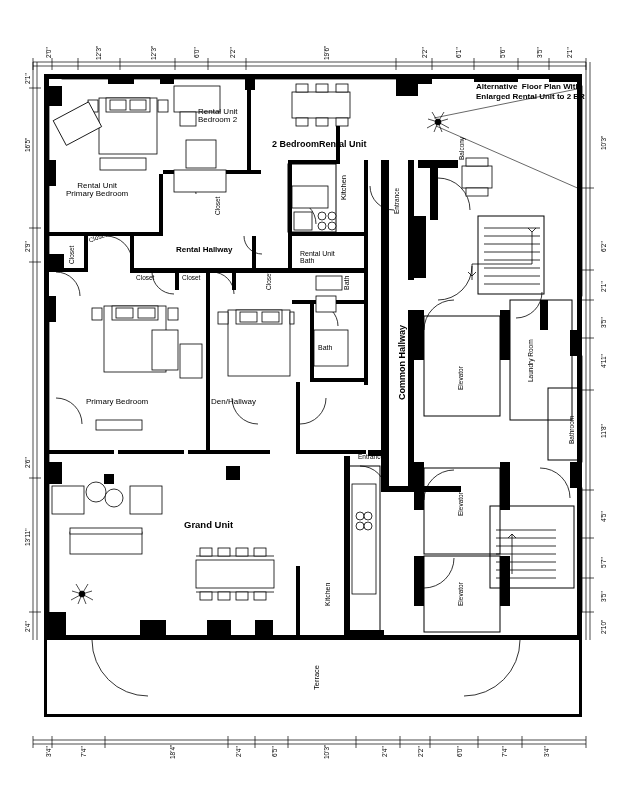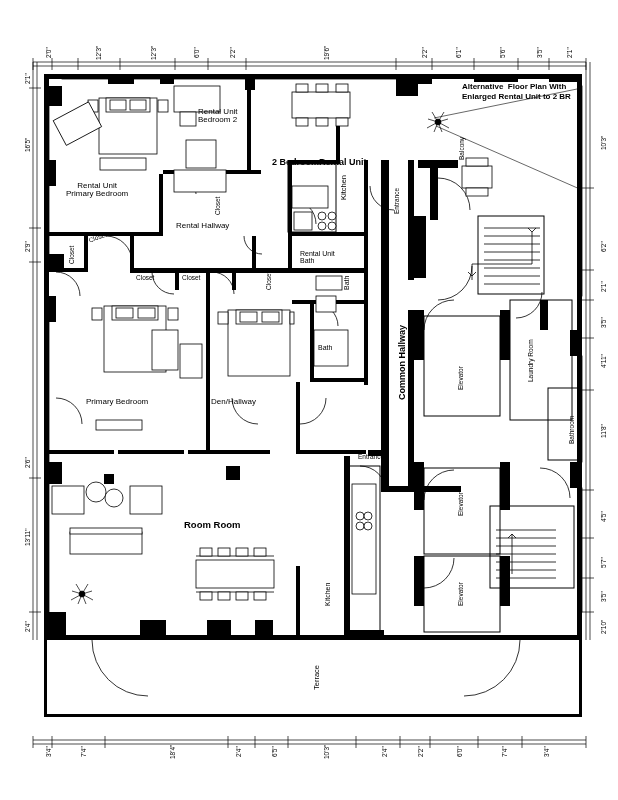--- a/index.html
+++ b/index.html
@@ -347,33 +347,33 @@
         <path d="M0 0 l6 -10 M0 0 l-6 -10 M0 0 l10 -3 M0 0 l-10 -3 M0 0 l4 10 M0 0 l-4 10 M0 0 l11 6 M0 0 l-11 6"></path>
         <circle cx="0" cy="0" r="3"></circle>
       </g>
       <g transform="translate(82,594)">
         <path d="M0 0 l6 -10 M0 0 l-6 -10 M0 0 l10 -3 M0 0 l-10 -3 M0 0 l4 10 M0 0 l-4 10 M0 0 l11 6 M0 0 l-11 6"></path>
         <circle cx="0" cy="0" r="3"></circle>
       </g>
     </g>
   </svg>
 
-  <div class="note" style="left:462px;top:82px;">Alternative  Floor Plan With
+  <div class="note" style="left:476px;top:82px;">Alternative  Floor Plan With
 Enlarged Rental Unit to 2 BR</div>
 
   <div class="lbl" style="left:66px;top:182px;text-align:center;">
     <span style="white-space:pre;">Rental Unit
 Primary Bedroom</span>
   </div>
   <div class="lbl" style="left:198px;top:108px;">
     <span style="white-space:pre;">Rental Unit
 Bedroom 2</span>
   </div>
-  <div class="lbl b" style="left:272px;top:140px;font-size:9px;margin-top:18px;">2 BedroomRental Unit</div>
-  <div class="lbl" style="left:176px;top:222px;">Rental Hallway</div>
+  <div class="lbl b" style="left:272px;top:140px;font-size:9px;">2 BedroomRental Unit</div>
+  <div class="lbl" style="left:176px;top:246px;font-weight:bold;">Rental Hallway</div>
   <div class="lbl" style="left:300px;top:250px;font-size:7px;">
     <span style="white-space:pre;">Rental Unit
 Bath</span>
   </div>
   <div class="lbl rot90" style="left:340px;top:200px;font-size:7.5px;">Kitchen</div>
   <div class="lbl rot90" style="left:394px;top:214px;font-size:6.5px;">Entrance</div>
   <div class="lbl rot90" style="left:459px;top:160px;font-size:6.5px;">Balcony</div>
 
   <div class="lbl rot90" style="left:215px;top:215px;font-size:6.5px;">Closet</div>
   <div class="lbl" style="left:88px;top:238px;font-size:6.5px;transform:rotate(-20deg);transform-origin:0 0;">Closet</div>
@@ -389,21 +389,21 @@
 
   <div class="lbl b rot90" style="left:398px;top:400px;font-size:9px;">Common Hallway</div>
 
   <div class="lbl rot90" style="left:458px;top:390px;font-size:6.5px;">Elevator</div>
   <div class="lbl rot90" style="left:528px;top:382px;font-size:6.5px;">Laundry Room</div>
   <div class="lbl rot90" style="left:569px;top:444px;font-size:6.5px;">Bathroom</div>
   <div class="lbl" style="left:358px;top:454px;font-size:6.5px;">Entrance</div>
   <div class="lbl rot90" style="left:458px;top:516px;font-size:6.5px;">Elevator</div>
   <div class="lbl rot90" style="left:458px;top:606px;font-size:6.5px;">Elevator</div>
   <div class="lbl rot90" style="left:324px;top:606px;font-size:7px;">Kitchen</div>
-  <div class="lbl b" style="left:184px;top:520px;font-size:9.5px;">Room Room</div>
+  <div class="lbl b" style="left:184px;top:520px;font-size:9.5px;">Grand Unit</div>
   <div class="lbl rot90" style="left:313px;top:690px;font-size:7.5px;">Terrace</div>
 
   <div>
     <div class="dim rot90" style="left:45px;top:58px;">2'0"</div>
     <div class="dim rot90" style="left:95px;top:60px;">12'3"</div>
     <div class="dim rot90" style="left:150px;top:60px;">12'3"</div>
     <div class="dim rot90" style="left:193px;top:58px;">6'0"</div>
     <div class="dim rot90" style="left:229px;top:58px;">2'2"</div>
     <div class="dim rot90" style="left:323px;top:60px;">19'6"</div>
     <div class="dim rot90" style="left:421px;top:58px;">2'2"</div>

